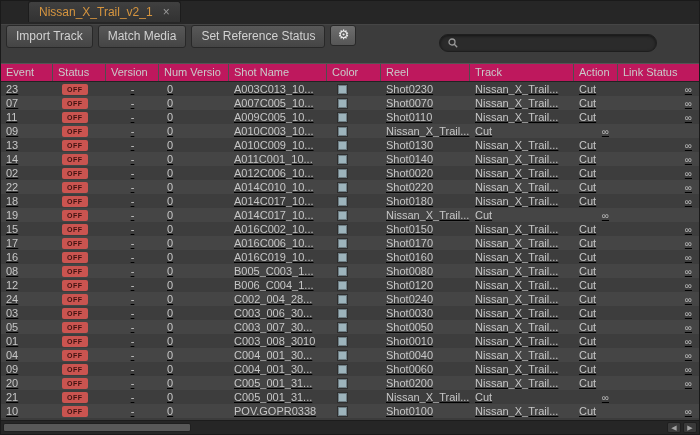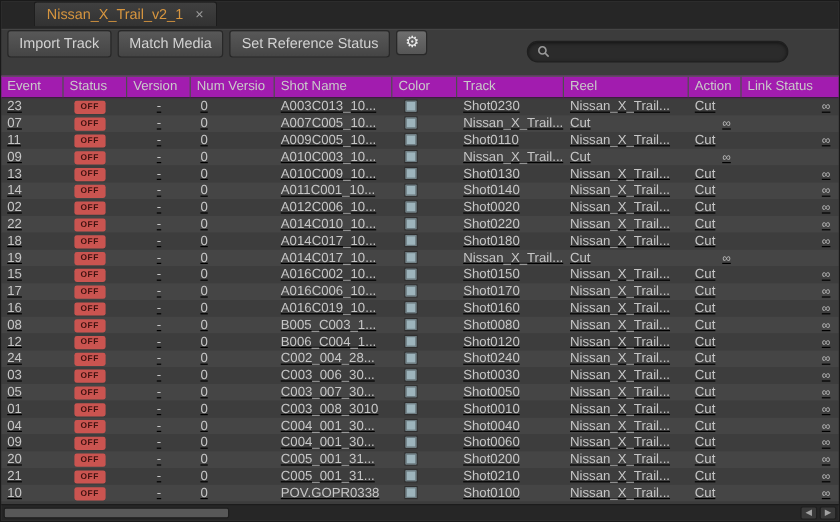--- a/index.html
+++ b/index.html
@@ -13,21 +13,21 @@
   .tab-close { color: #9a9a9a; font-size: 12px; line-height: 12px; cursor: default; }
 
   .toolbar { height: 38px; display: flex; align-items: flex-start; padding: 0 5px; gap: 5px; position: relative; }
   .btn { background: linear-gradient(#585858, #454545); border: 1px solid #282828; border-radius: 3px; color: #d2d2d2; font-size: 12px; padding: 3px 9px 4px; white-space: nowrap; }
   .btn-gear { background: linear-gradient(#6e6e6e, #565656); width: 26px; text-align: center; color: #ececec; font-size: 13px; padding: 1px 0 3px; }
   .search { position: absolute; right: 42px; top: 9px; width: 218px; height: 18px; background: #2b2b2b; border: 1px solid #1e1e1e; border-radius: 9px; display: flex; align-items: center; padding: 0 8px; gap: 5px; box-shadow: inset 0 1px 3px rgba(0,0,0,.55); }
   .search svg { flex: 0 0 auto; }
   .search input { flex: 1; min-width: 0; background: transparent; border: none; outline: none; color: #cccccc; font-size: 11px; }
 
   .grid { display: grid; grid-template-columns: 52px 53px 53px 70px 98px 54px 89px 104px 44px 83px; }
-  .thead { height: 19px; background: #a21caf; border-top: 1px solid #545454; border-bottom: 1px solid #222; }
+  .thead { height: 19px; background: #be185d; border-top: 1px solid #545454; border-bottom: 1px solid #222; }
   .th { font-size: 11px; color: #cacaca; line-height: 17px; padding-left: 5px; border-right: 1px solid #4e4e4e; overflow: hidden; white-space: nowrap; }
   .th:last-child { border-right: none; }
 
   .tbody { height: 336px; overflow: hidden; }
   .row { height: 14px; text-decoration: underline; }
   .row:nth-child(odd) { background: #3d3d3d; }
   .row:nth-child(even) { background: #454545; }
   .cell { font-size: 11px; color: #c6c6c6; line-height: 14px; overflow: hidden; white-space: nowrap; padding-left: 5px; }
   .c-status { padding-left: 9px; }
   .badge { display: inline-block; background: var(--status-badge, #ca5450); color: #401210; font-size: 7px; font-weight: bold; line-height: 9px; padding: 1px 5px; border-radius: 2px; vertical-align: 1px; letter-spacing: .5px; }
@@ -68,22 +68,22 @@
     </div>
   </div>
 
   <div class="thead grid">
     <div class="th">Event</div>
     <div class="th">Status</div>
     <div class="th">Version</div>
     <div class="th">Num Versio</div>
     <div class="th">Shot Name</div>
     <div class="th">Color</div>
+    <div class="th">Reel</div>
     <div class="th">Track</div>
-    <div class="th">Reel</div>
     <div class="th">Action</div>
     <div class="th">Link Status</div>
   </div>
 
   <div class="tbody">
       <div class="row grid">
         <div class="cell c-event">23</div>
         <div class="cell c-status"><span class="badge">OFF</span></div>
         <div class="cell c-version">-</div>
         <div class="cell c-numver">0</div>
@@ -94,20 +94,21 @@
         <div class="cell c-action">Cut</div>
         <div class="cell c-link"><span class="link-icon">∞</span></div>
       </div>
       <div class="row grid">
         <div class="cell c-event">07</div>
         <div class="cell c-status"><span class="badge">OFF</span></div>
         <div class="cell c-version">-</div>
         <div class="cell c-numver">0</div>
         <div class="cell c-shot">A007C005_10...</div>
         <div class="cell c-color"><span class="swatch"></span></div>
+        <div class="cell c-reel">Shot0070</div>
         <div class="cell c-track">Nissan_X_Trail...</div>
         <div class="cell c-action">Cut</div>
         <div class="cell c-link"><span class="link-icon">∞</span></div>
       </div>
       <div class="row grid">
         <div class="cell c-event">11</div>
         <div class="cell c-status"><span class="badge">OFF</span></div>
         <div class="cell c-version">-</div>
         <div class="cell c-numver">0</div>
         <div class="cell c-shot">A009C005_10...</div>
@@ -343,21 +344,20 @@
         <div class="cell c-action">Cut</div>
         <div class="cell c-link"><span class="link-icon">∞</span></div>
       </div>
       <div class="row grid">
         <div class="cell c-event">21</div>
         <div class="cell c-status"><span class="badge">OFF</span></div>
         <div class="cell c-version">-</div>
         <div class="cell c-numver">0</div>
         <div class="cell c-shot">C005_001_31...</div>
         <div class="cell c-color"><span class="swatch"></span></div>
-        <div class="cell c-reel">Shot0210</div>
         <div class="cell c-track">Nissan_X_Trail...</div>
         <div class="cell c-action">Cut</div>
         <div class="cell c-link"><span class="link-icon">∞</span></div>
       </div>
       <div class="row grid">
         <div class="cell c-event">10</div>
         <div class="cell c-status"><span class="badge">OFF</span></div>
         <div class="cell c-version">-</div>
         <div class="cell c-numver">0</div>
         <div class="cell c-shot">POV.GOPR0338</div>

